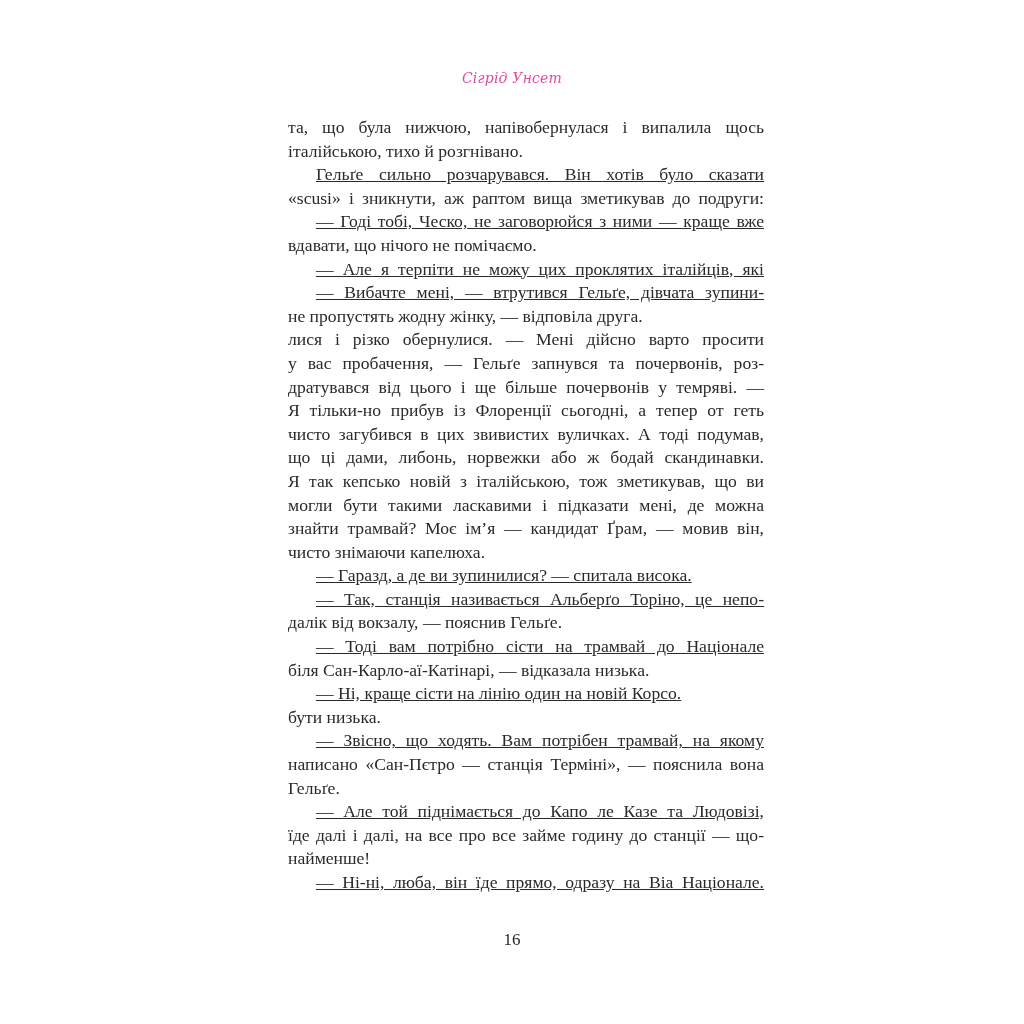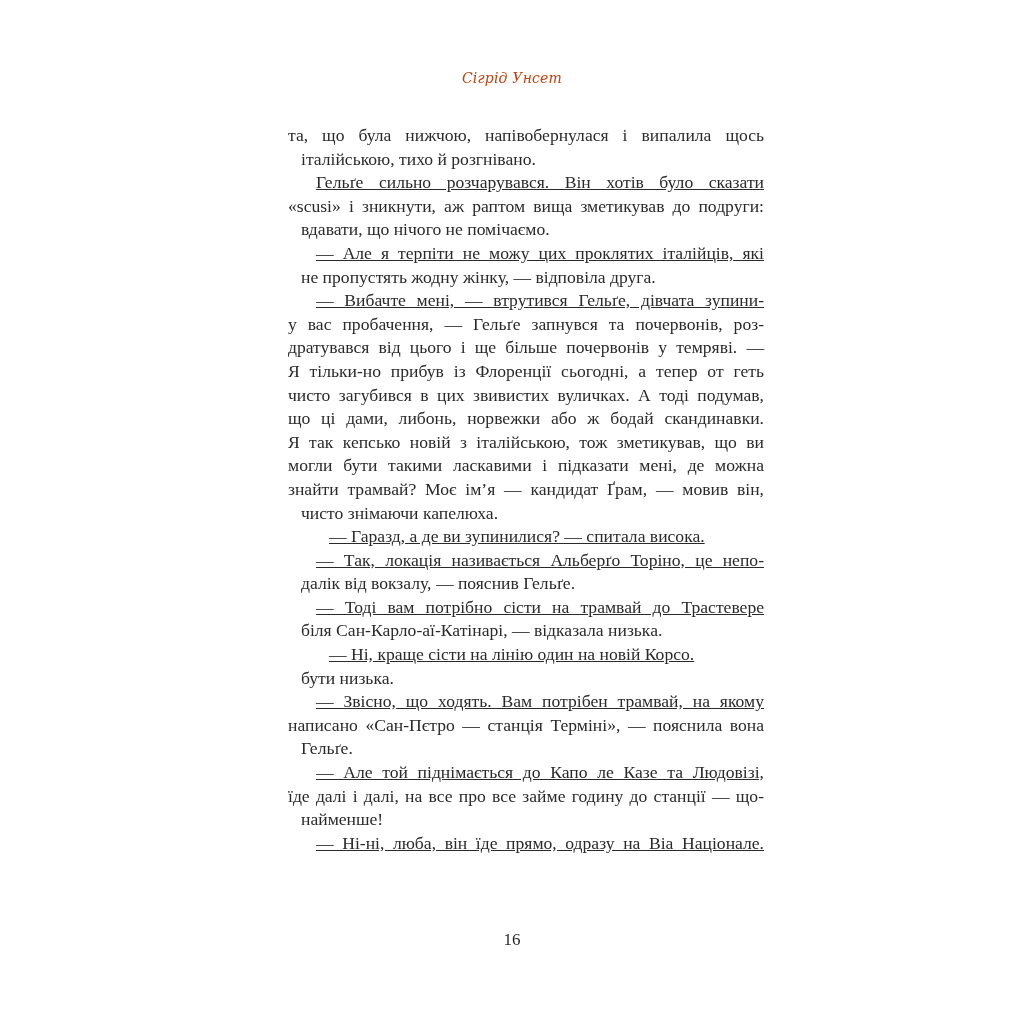--- a/index.html
+++ b/index.html
@@ -1,62 +1,64 @@
 <!DOCTYPE html>
 <html><head>
 <meta charset="utf-8">
 <style>
   html, body { margin: 0; padding: 0; background: #ffffff; }
   body { width: 1024px; height: 1024px; position: relative; overflow: hidden; }
   .page { position: absolute; left: 0; top: 0; width: 1024px; height: 1024px; background: #ffffff; }
   .running-head {
     position: absolute; top: 70px; left: 0; width: 1024px; text-align: center;
     font-family: "DejaVu Serif", "Liberation Serif", serif; font-style: italic;
-    font-size: 14px; color: #c2410c; letter-spacing: 0.2px;
+    font-size: 14px; color: #ec4899; letter-spacing: 0.2px;
   }
   .text-block {
-    position: absolute; left: 288px; top: 124px; width: 476px;
+    position: absolute; left: 288px; top: 116px; width: 476px;
     font-family: "Liberation Serif", "DejaVu Serif", serif;
     font-size: 17.6px; line-height: 23.6px; color: #2a2a2a;
   }
   .line { display: block; white-space: nowrap; text-align: justify; text-align-last: justify; height: 23.6px; }
   .line.indent { padding-left: 28px; text-decoration: underline; }
-  .line.last { text-align-last: left; margin-left: 13px; }
+  .line.last { text-align-last: left; }
   .page-number {
     position: absolute; top: 930px; left: 0; width: 1024px; text-align: center;
     font-family: "Liberation Serif", "DejaVu Serif", serif; font-size: 17px; color: #2a2a2a;
   }
 </style>
 </head>
 <body>
 
 <div class="page">
   <div class="running-head">Сігрід Унсет</div>
   <div class="text-block" id="text-block">
       <span class="line">та, що була нижчою, напівобернулася і випалила щось</span>
       <span class="line last">італійською, тихо й розгнівано.</span>
       <span class="line indent">Гельґе сильно розчарувався. Він хотів було сказати</span>
       <span class="line">«scusi» і зникнути, аж раптом вища зметикував до подруги:</span>
+      <span class="line indent">— Годі тобі, Ческо, не заговорюйся з ними — краще вже</span>
       <span class="line last">вдавати, що нічого не помічаємо.</span>
       <span class="line indent">— Але я терпіти не можу цих проклятих італійців, які</span>
+      <span class="line indent">— Вибачте мені, — втрутився Гельґе, дівчата зупини-</span>
       <span class="line last">не пропустять жодну жінку, — відповіла друга.</span>
-      <span class="line indent">— Вибачте мені, — втрутився Гельґе, дівчата зупини-</span>
+      <span class="line">лися і різко обернулися. — Мені дійсно варто просити</span>
       <span class="line">у вас пробачення, — Гельґе запнувся та почервонів, роз-</span>
       <span class="line">дратувався від цього і ще більше почервонів у темряві. —</span>
       <span class="line">Я тільки-но прибув із Флоренції сьогодні, а тепер от геть</span>
       <span class="line">чисто загубився в цих звивистих вуличках. А тоді подумав,</span>
       <span class="line">що ці дами, либонь, норвежки або ж бодай скандинавки.</span>
       <span class="line">Я так кепсько новій з італійською, тож зметикував, що ви</span>
       <span class="line">могли бути такими ласкавими і підказати мені, де можна</span>
       <span class="line">знайти трамвай? Моє ім’я — кандидат Ґрам, — мовив він,</span>
       <span class="line last">чисто знімаючи капелюха.</span>
       <span class="line indent last">— Гаразд, а де ви зупинилися? — спитала висока.</span>
-      <span class="line indent">— Так, локація називається Альберґо Торіно, це непо-</span>
+      <span class="line indent">— Так, станція називається Альберґо Торіно, це непо-</span>
       <span class="line last">далік від вокзалу, — пояснив Гельґе.</span>
-      <span class="line indent">— Тоді вам потрібно сісти на трамвай до Трастевере</span>
+      <span class="line indent">— Тоді вам потрібно сісти на трамвай до Націонале</span>
       <span class="line last">біля Сан-Карло-аї-Катінарі, — відказала низька.</span>
       <span class="line indent last">— Ні, краще сісти на лінію один на новій Корсо.</span>
       <span class="line last">бути низька.</span>
       <span class="line indent">— Звісно, що ходять. Вам потрібен трамвай, на якому</span>
       <span class="line">написано «Сан-Пєтро — станція Терміні», — пояснила вона</span>
       <span class="line last">Гельґе.</span>
       <span class="line indent">— Але той піднімається до Капо ле Казе та Людовізі,</span>
       <span class="line">їде далі і далі, на все про все займе годину до станції — що-</span>
       <span class="line last">найменше!</span>
       <span class="line indent">— Ні-ні, люба, він їде прямо, одразу на Віа Націонале.</span>

